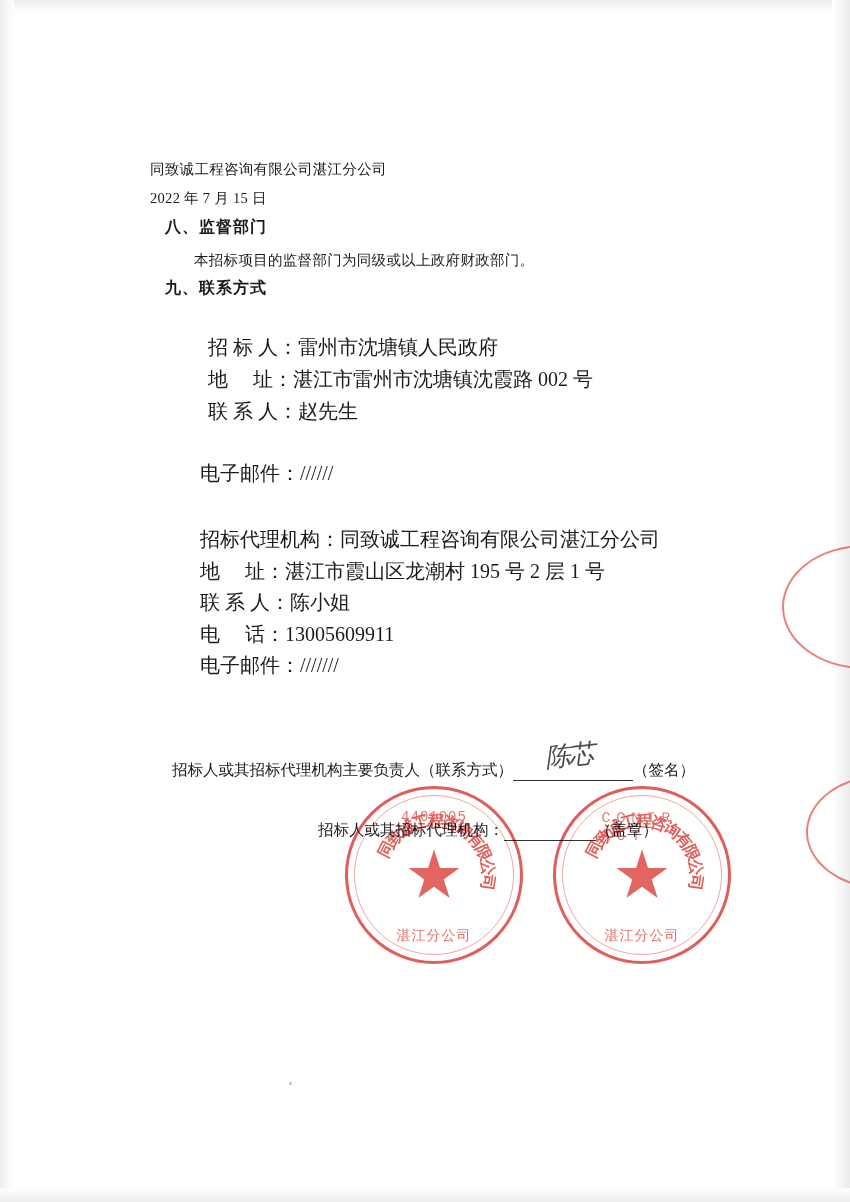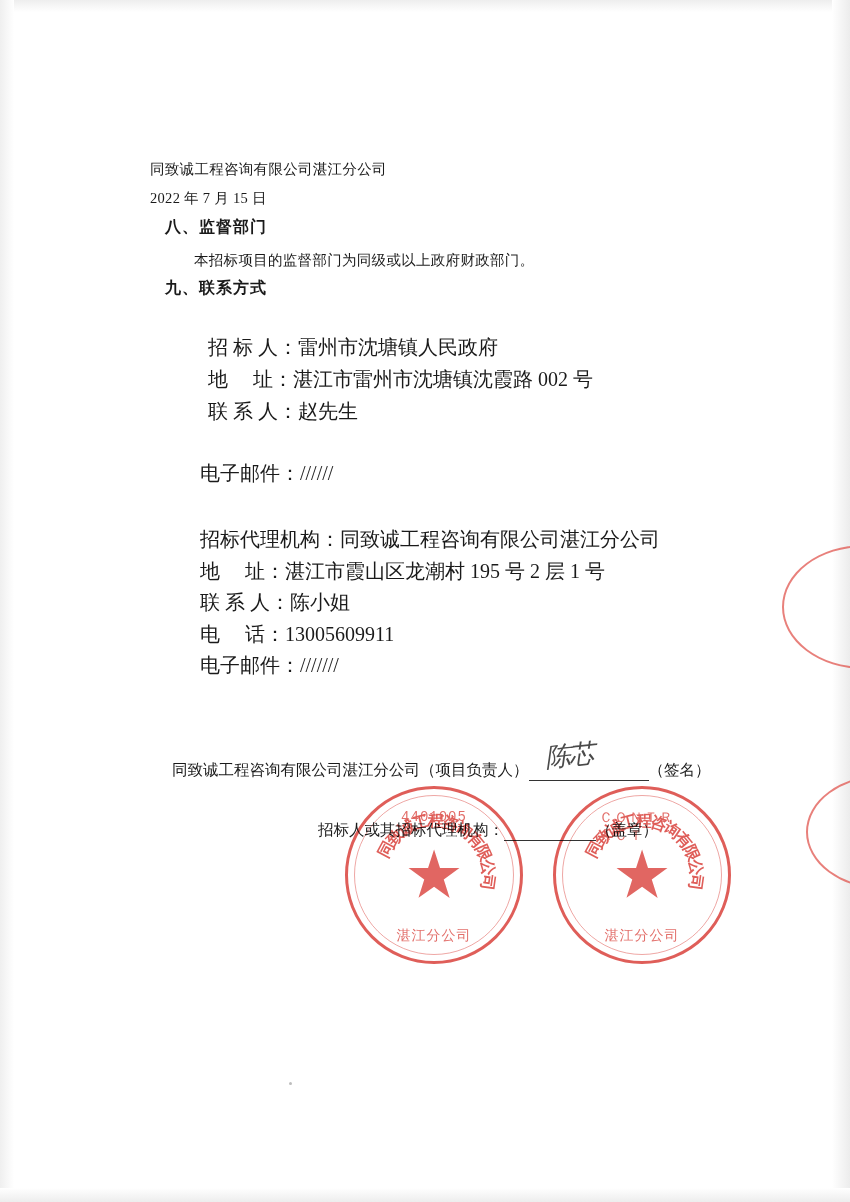--- a/index.html
+++ b/index.html
@@ -216,21 +216,21 @@
       <span>联 系 人：</span><span>陈小姐</span>
     </div>
     <div class="label-pair" style="left:170px; top:598px;">
       <span>电     话：</span><span>13005609911</span>
     </div>
     <div class="label-pair" style="left:170px; top:629px;">
       <span>电子邮件：</span><span>///////</span>
     </div>
 
     <div class="sig-line" style="left:172px; top:760px;">
-      <span>同致诚工程咨询有限公司湛江分公司（项目负责人）</span><span class="underline"></span><span>（签名）</span>
+      <span>招标人或其招标代理机构主要负责人（联系方式）</span><span class="underline"></span><span>（签名）</span>
     </div>
 
     <div class="sig-line" style="left:318px; top:820px;">
       <span>招标人或其招标代理机构：</span><span class="underline-short"></span><span>（盖章）</span>
     </div>
 
     <div class="signature" style="left:545px; top:738px;">陈芯</div>
 
     <div class="seal" style="left:345px; top:786px; width:172px; height:172px;">
       <div class="seal-inner-ring"></div>

